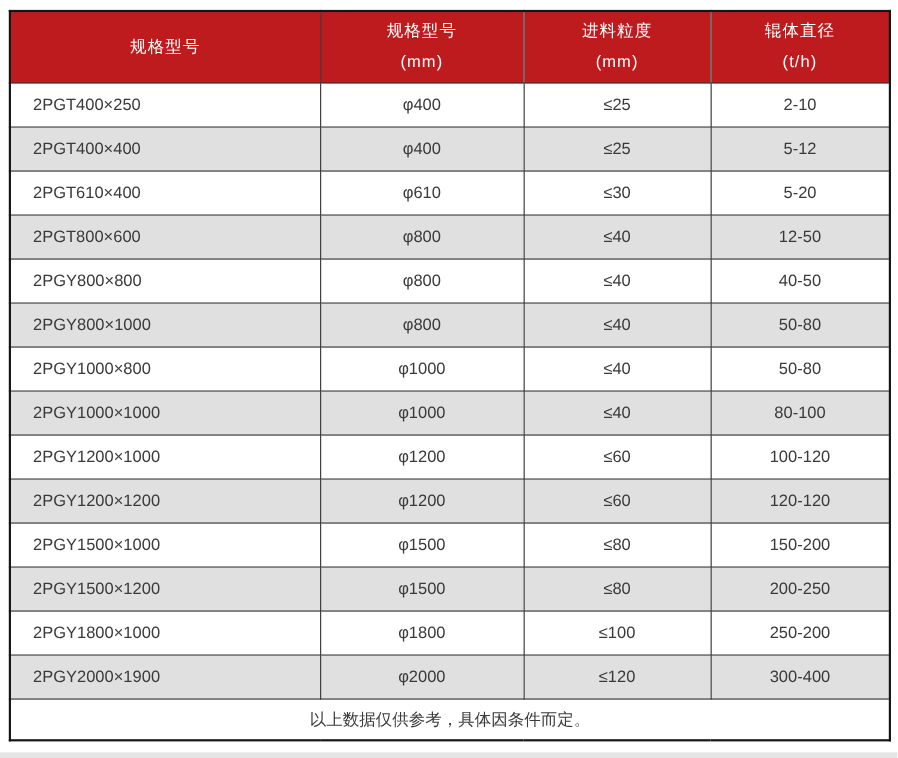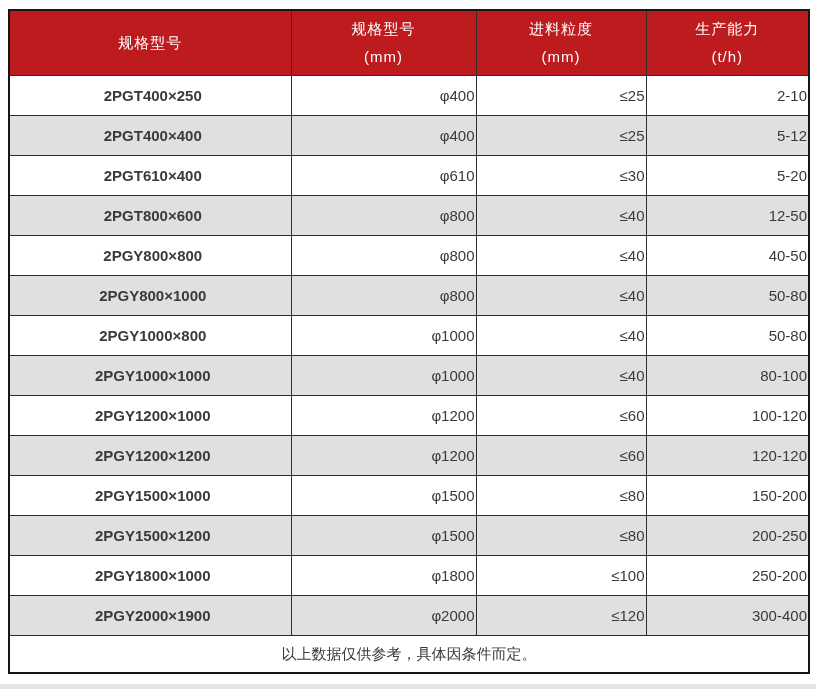--- a/index.html
+++ b/index.html
@@ -42,25 +42,25 @@
     height:62px;
     text-align:center;
     vertical-align:middle;
     letter-spacing:1px;
   }
   thead th .h-line{line-height:28px;}
   tbody td{
     height:37px;
     color:var(--text);
     background:var(--row-bg);
-    text-align:right;
+    text-align:center;
     vertical-align:middle;
   }
   tbody tr:nth-child(even) td{background:var(--row-alt);}
-  tbody td.c0{text-align:center;padding-left:6px;font-weight:bold;}
+  tbody td.c0{text-align:left;padding-left:20px;}
   tfoot td{
     height:34px;
     background:#FFFFFF;
     color:var(--text);
     text-align:center;
     vertical-align:middle;
   }
   .bottom-strip{
     position:absolute;
     left:0;right:0;bottom:0;
@@ -86,21 +86,21 @@
           </th>
           <th class="c1">
             <div class="h-line">规格型号</div>
             <div class="h-line">(mm)</div>
           </th>
           <th class="c2">
             <div class="h-line">进料粒度</div>
             <div class="h-line">(mm)</div>
           </th>
           <th class="c3">
-            <div class="h-line">生产能力</div>
+            <div class="h-line">辊体直径</div>
             <div class="h-line">(t/h)</div>
           </th>
         </tr>
     </thead>
     <tbody>
         <tr>
           <td class="c0">2PGT400×250</td>
           <td class="c1">φ400</td>
           <td class="c2">≤25</td>
           <td class="c3">2-10</td>

